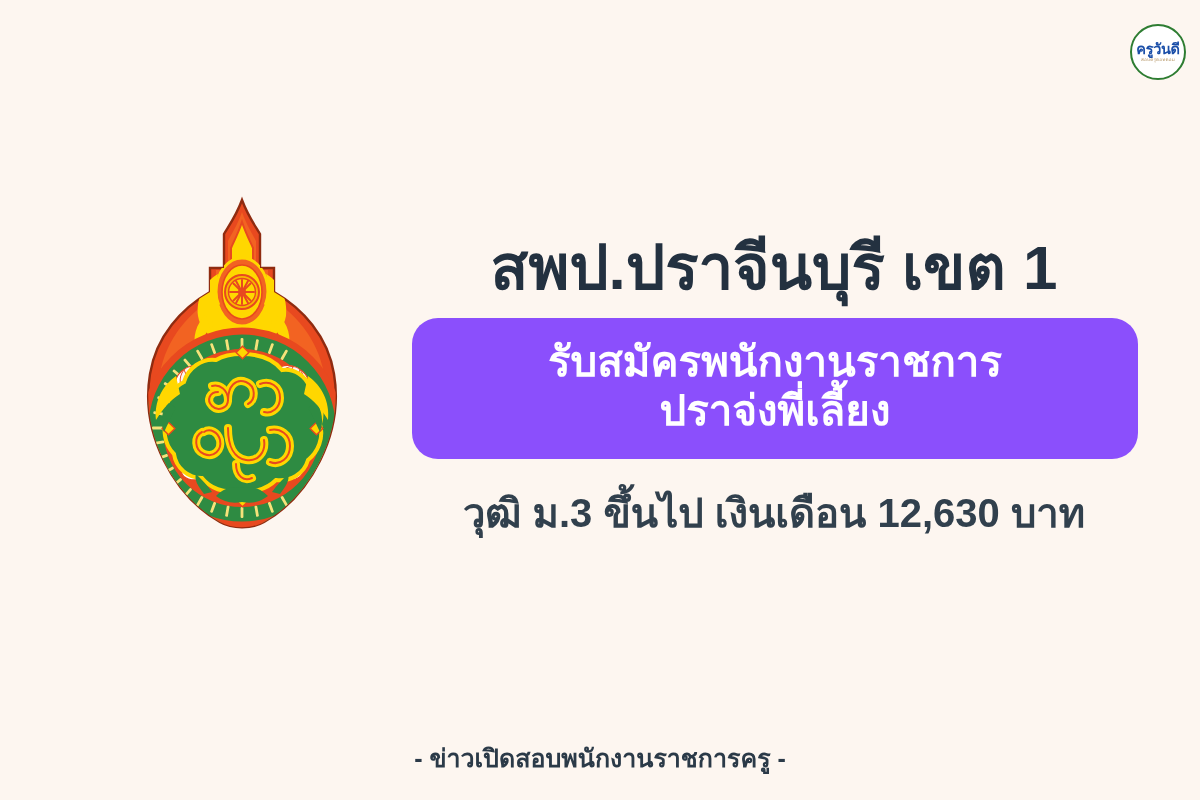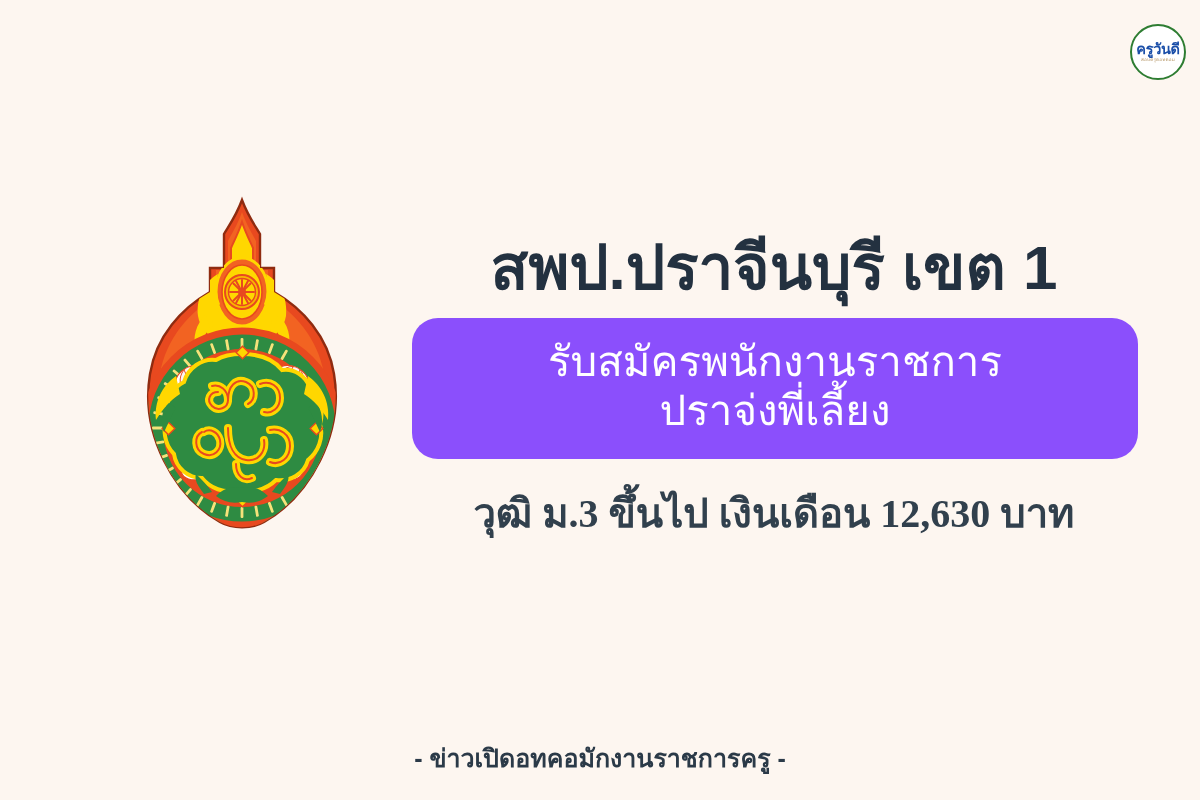--- a/index.html
+++ b/index.html
@@ -86,35 +86,34 @@
     margin-top: 16px;
     background: #8b4ffc;
     border-radius: 26px;
     padding: 20px 24px 24px 24px;
     box-sizing: border-box;
     width: 726px;
     margin-left: 12px;
   }
   .banner-line {
     font-size: 42px;
-    font-weight: normal;
+    font-weight: bold;
     color: #ffffff;
     text-align: center;
     line-height: 1.16;
     white-space: nowrap;
   }
 
   .subline {
     margin-top: 22px;
     font-size: 40px;
     font-weight: bold;
     color: #31404d;
     text-align: center;
     white-space: nowrap;
-    font-family: Liberation Serif, serif;
   }
 
   .footer {
     position: absolute;
     left: 0;
     right: 0;
     top: 738px;
     text-align: center;
     font-size: 25px;
     font-weight: bold;
@@ -349,15 +348,15 @@
     <div class="headline">สพป.ปราจีนบุรี เขต 1</div>
 
     <div class="banner">
       <div class="banner-line">รับสมัครพนักงานราชการ</div>
       <div class="banner-line">ปราจ่งพี่เลี้ยง</div>
     </div>
 
     <div class="subline">วุฒิ ม.3 ขึ้นไป เงินเดือน 12,630 บาท</div>
   </div>
 
-  <div class="footer">- ข่าวเปิดอทคอมักงานราชการครู -</div>
+  <div class="footer">- ข่าวเปิดสอบพนักงานราชการครู -</div>
 
 </div>
 
 </body></html>

